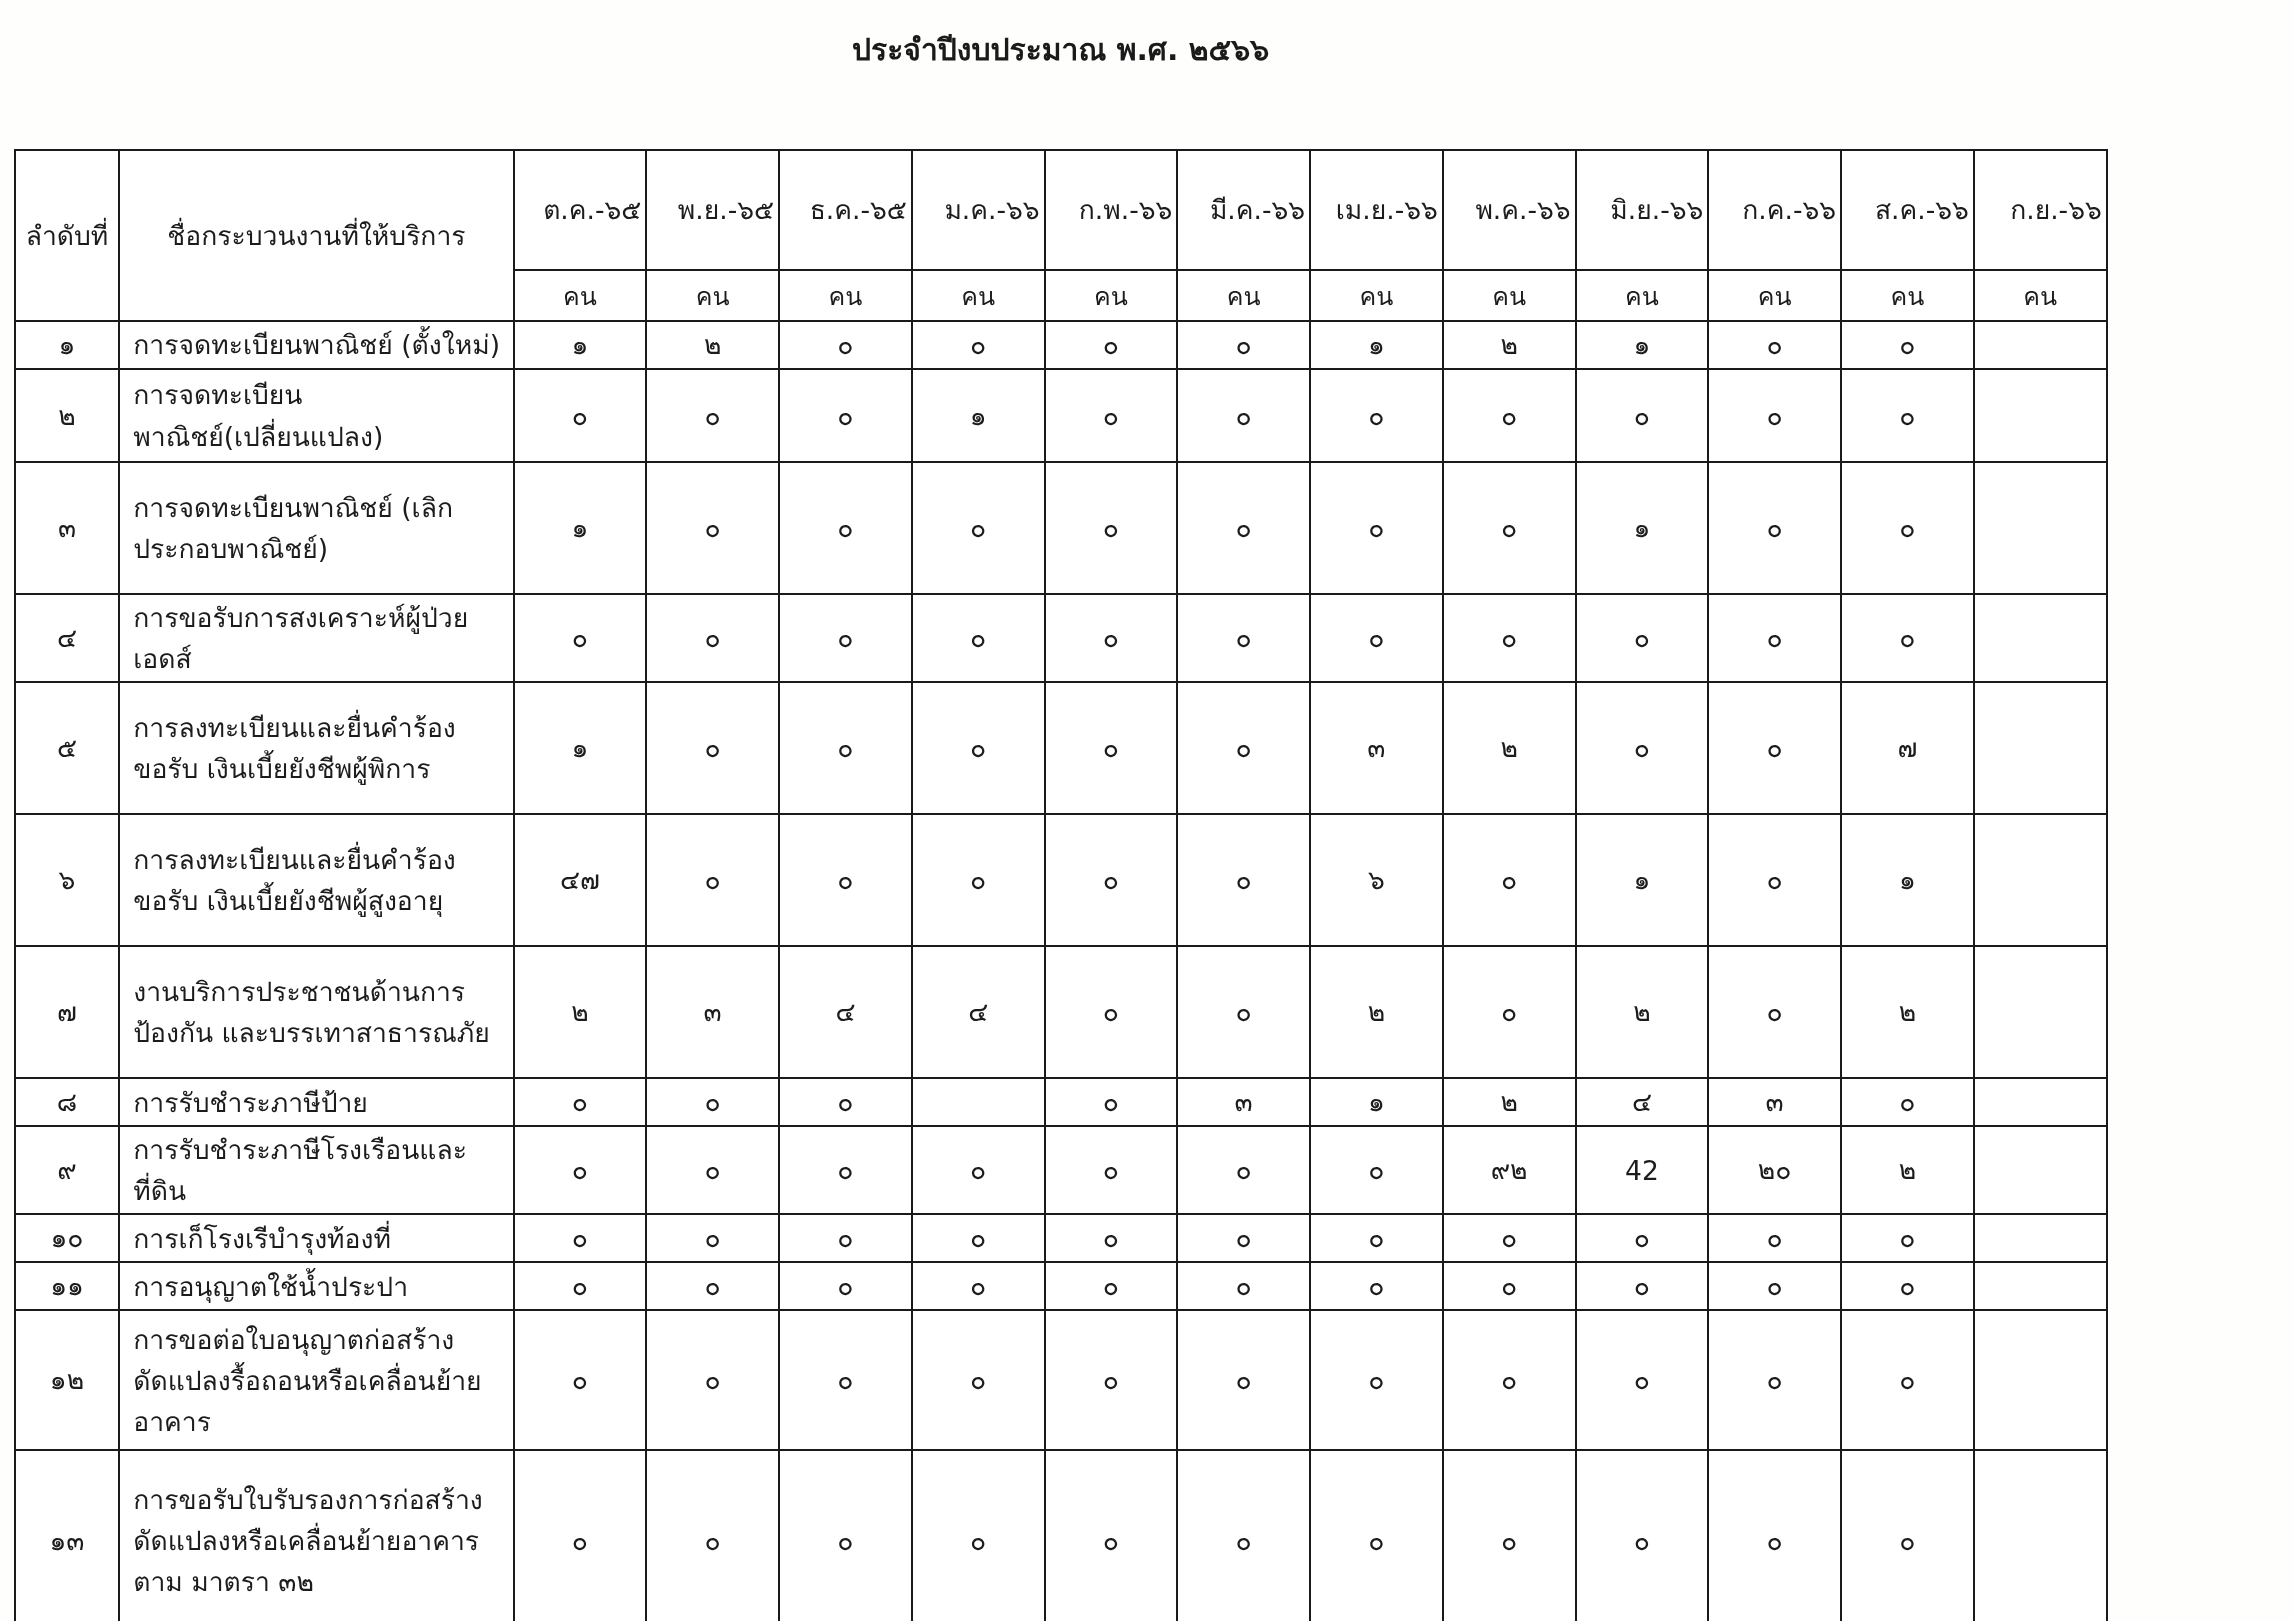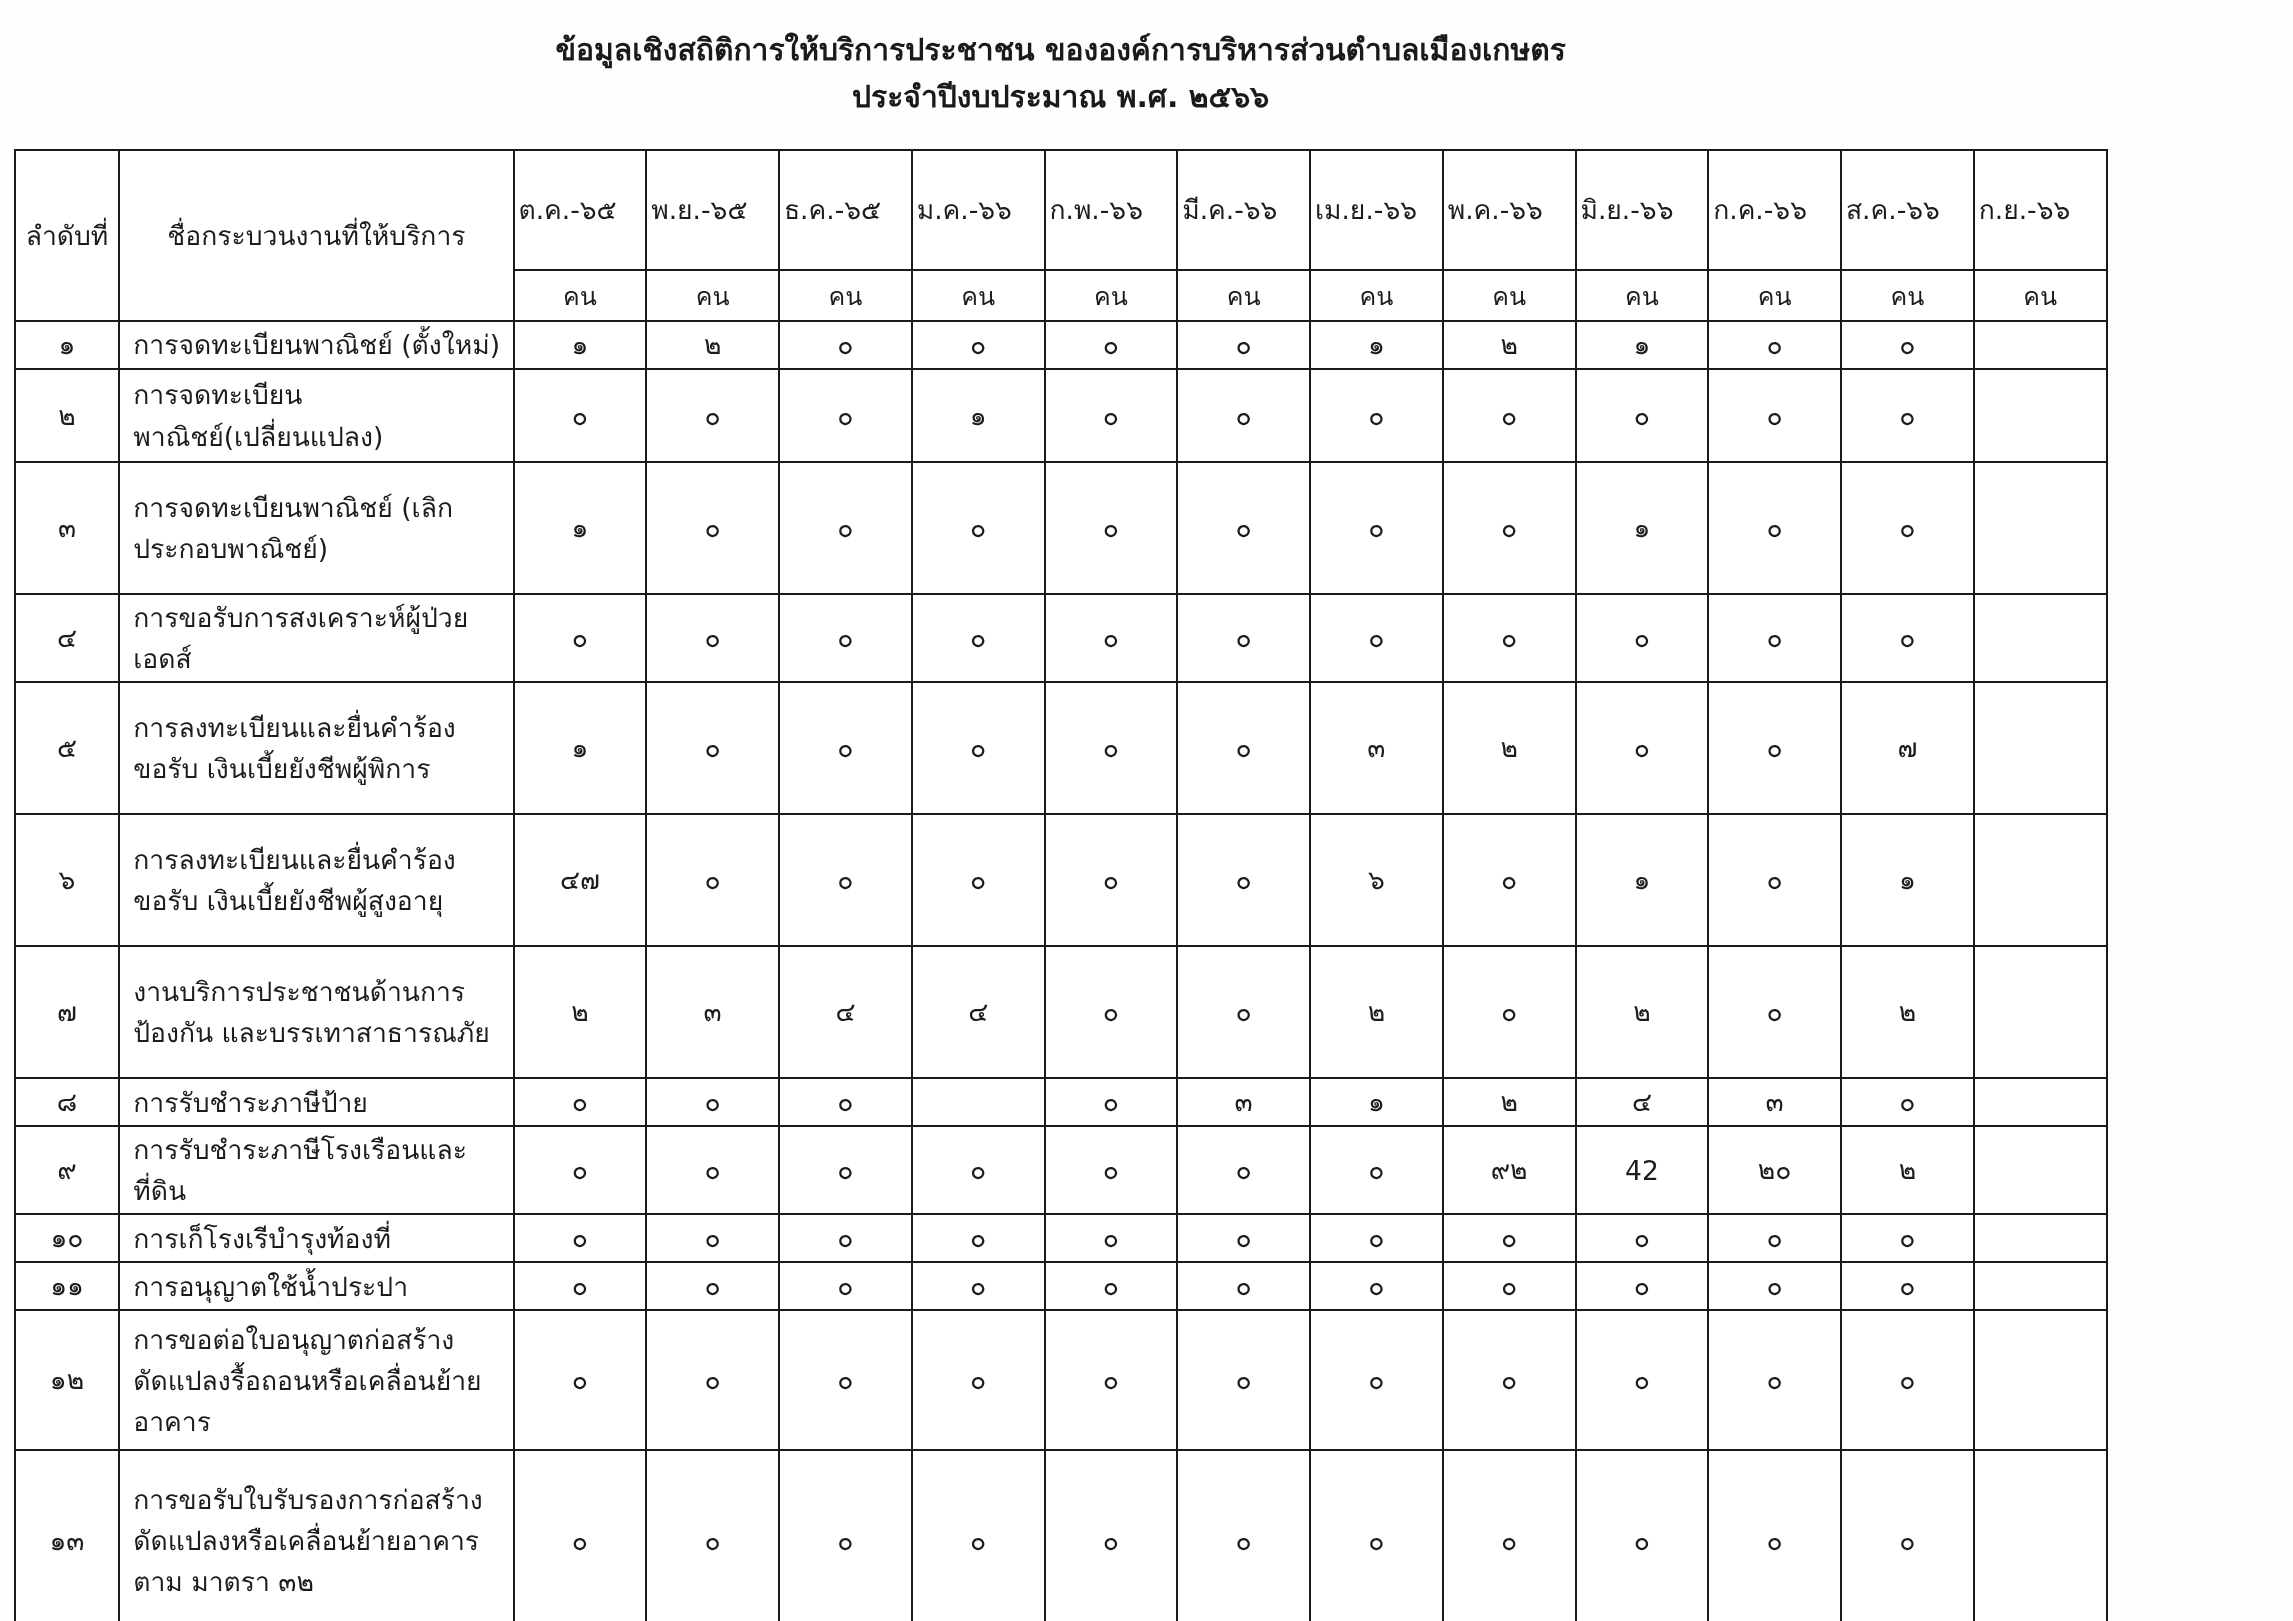--- a/index.html
+++ b/index.html
@@ -29,36 +29,35 @@
   }
   th,td{
     border:2px solid #1a1a1a;
     font-weight:normal;
     font-size:26.5px;
     color:#1c1c1c;
     padding:2px 3.9px;
     overflow:hidden;
   }
   th.corner-th{font-size:26.5px;text-align:center;vertical-align:middle;}
-  th.month-th{height:114px;text-align:left;vertical-align:middle;font-size:26.5px;}
+  th.month-th{height:114px;text-align:right;vertical-align:middle;font-size:26.5px;}
   th.unit-th{height:45px;text-align:center;vertical-align:middle;font-size:25px;}
   td.no-td{text-align:center;vertical-align:middle;}
   td.service-td{text-align:left;vertical-align:middle;padding-left:13px;padding-right:7.8px;line-height:1.55;}
   td.val-td{text-align:center;vertical-align:middle;}
   col.c-no{width:104px;}
   col.c-service{width:392px;}
   col.c-month{width:132px;}
 </style>
 </head>
 <body>
 
 <div class="page">
 
   <div class="title-block">
-    <p class="title-line">ข้อมูลเชิงสถิติการให้บริการประชาชน ขององค์การบริหารส่วนตำบลเมืองเกษตร</p>
     <p class="title-line">ประจำปีงบประมาณ พ.ศ. ๒๕๖๖</p>
   </div>
 
   <table class="stats">
     <colgroup id="table-cols">
       <col class="c-no">
         <col class="c-service">
     <col class="c-month">
         <col class="c-month">
         <col class="c-month">

